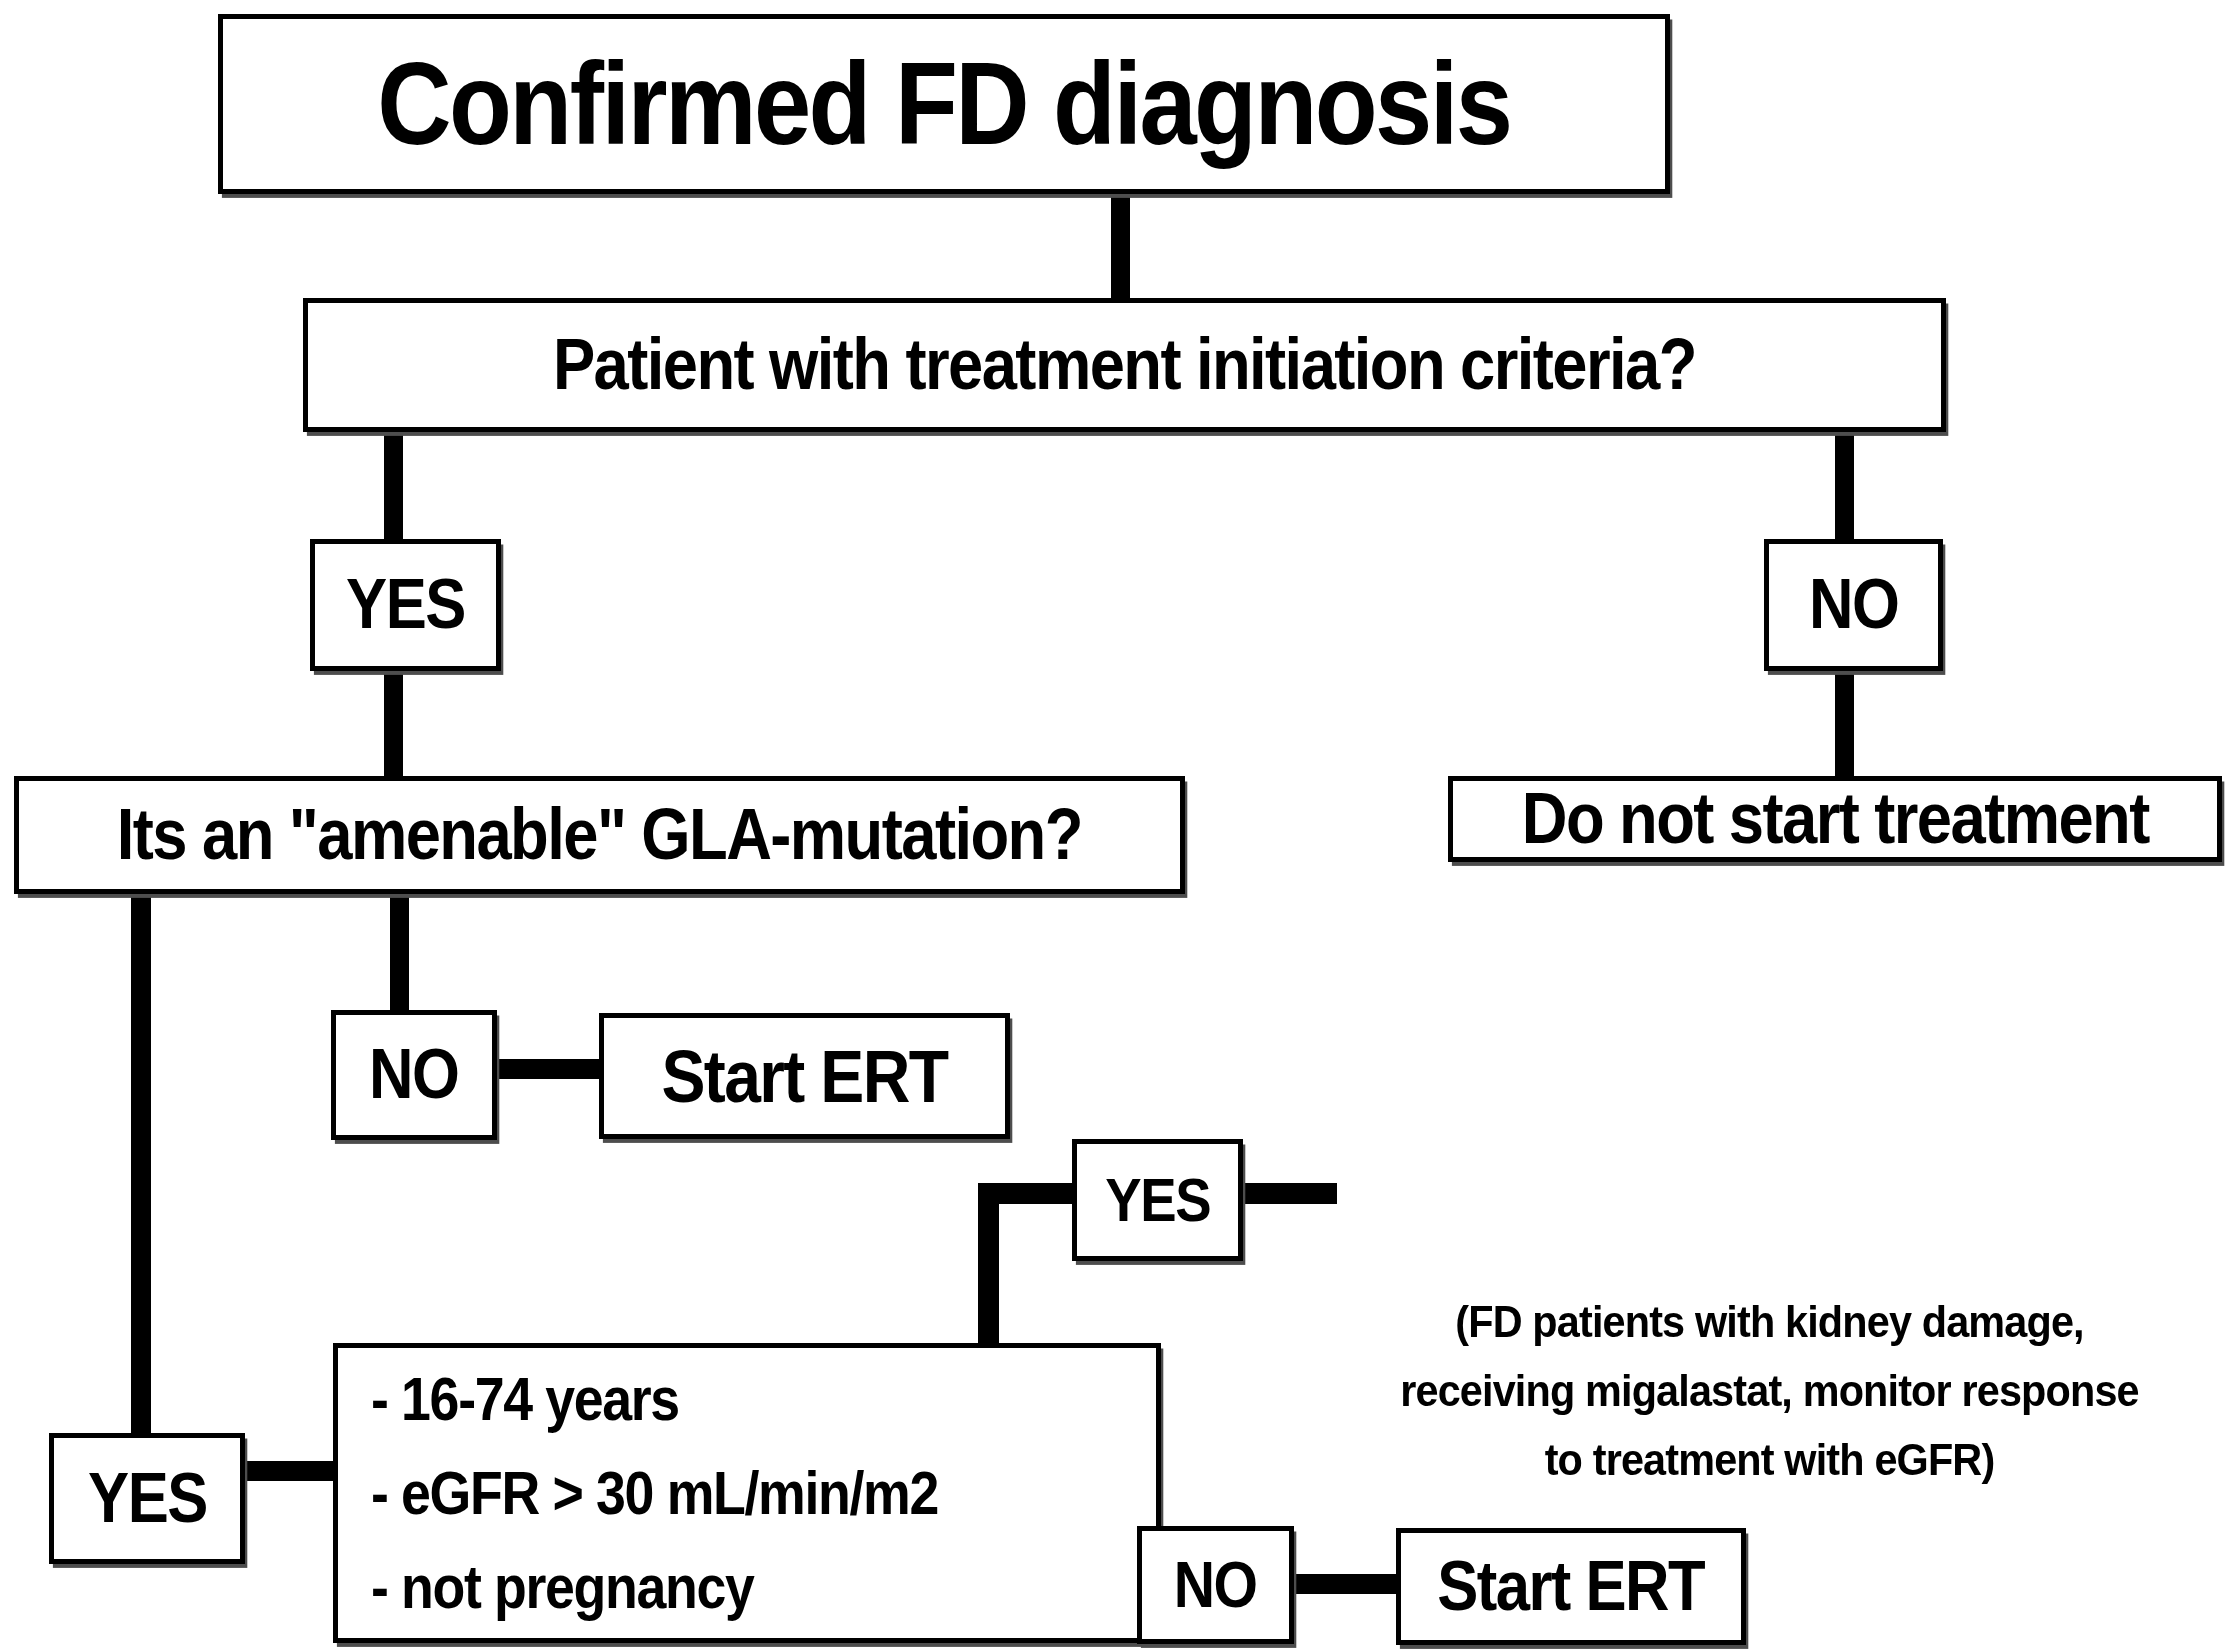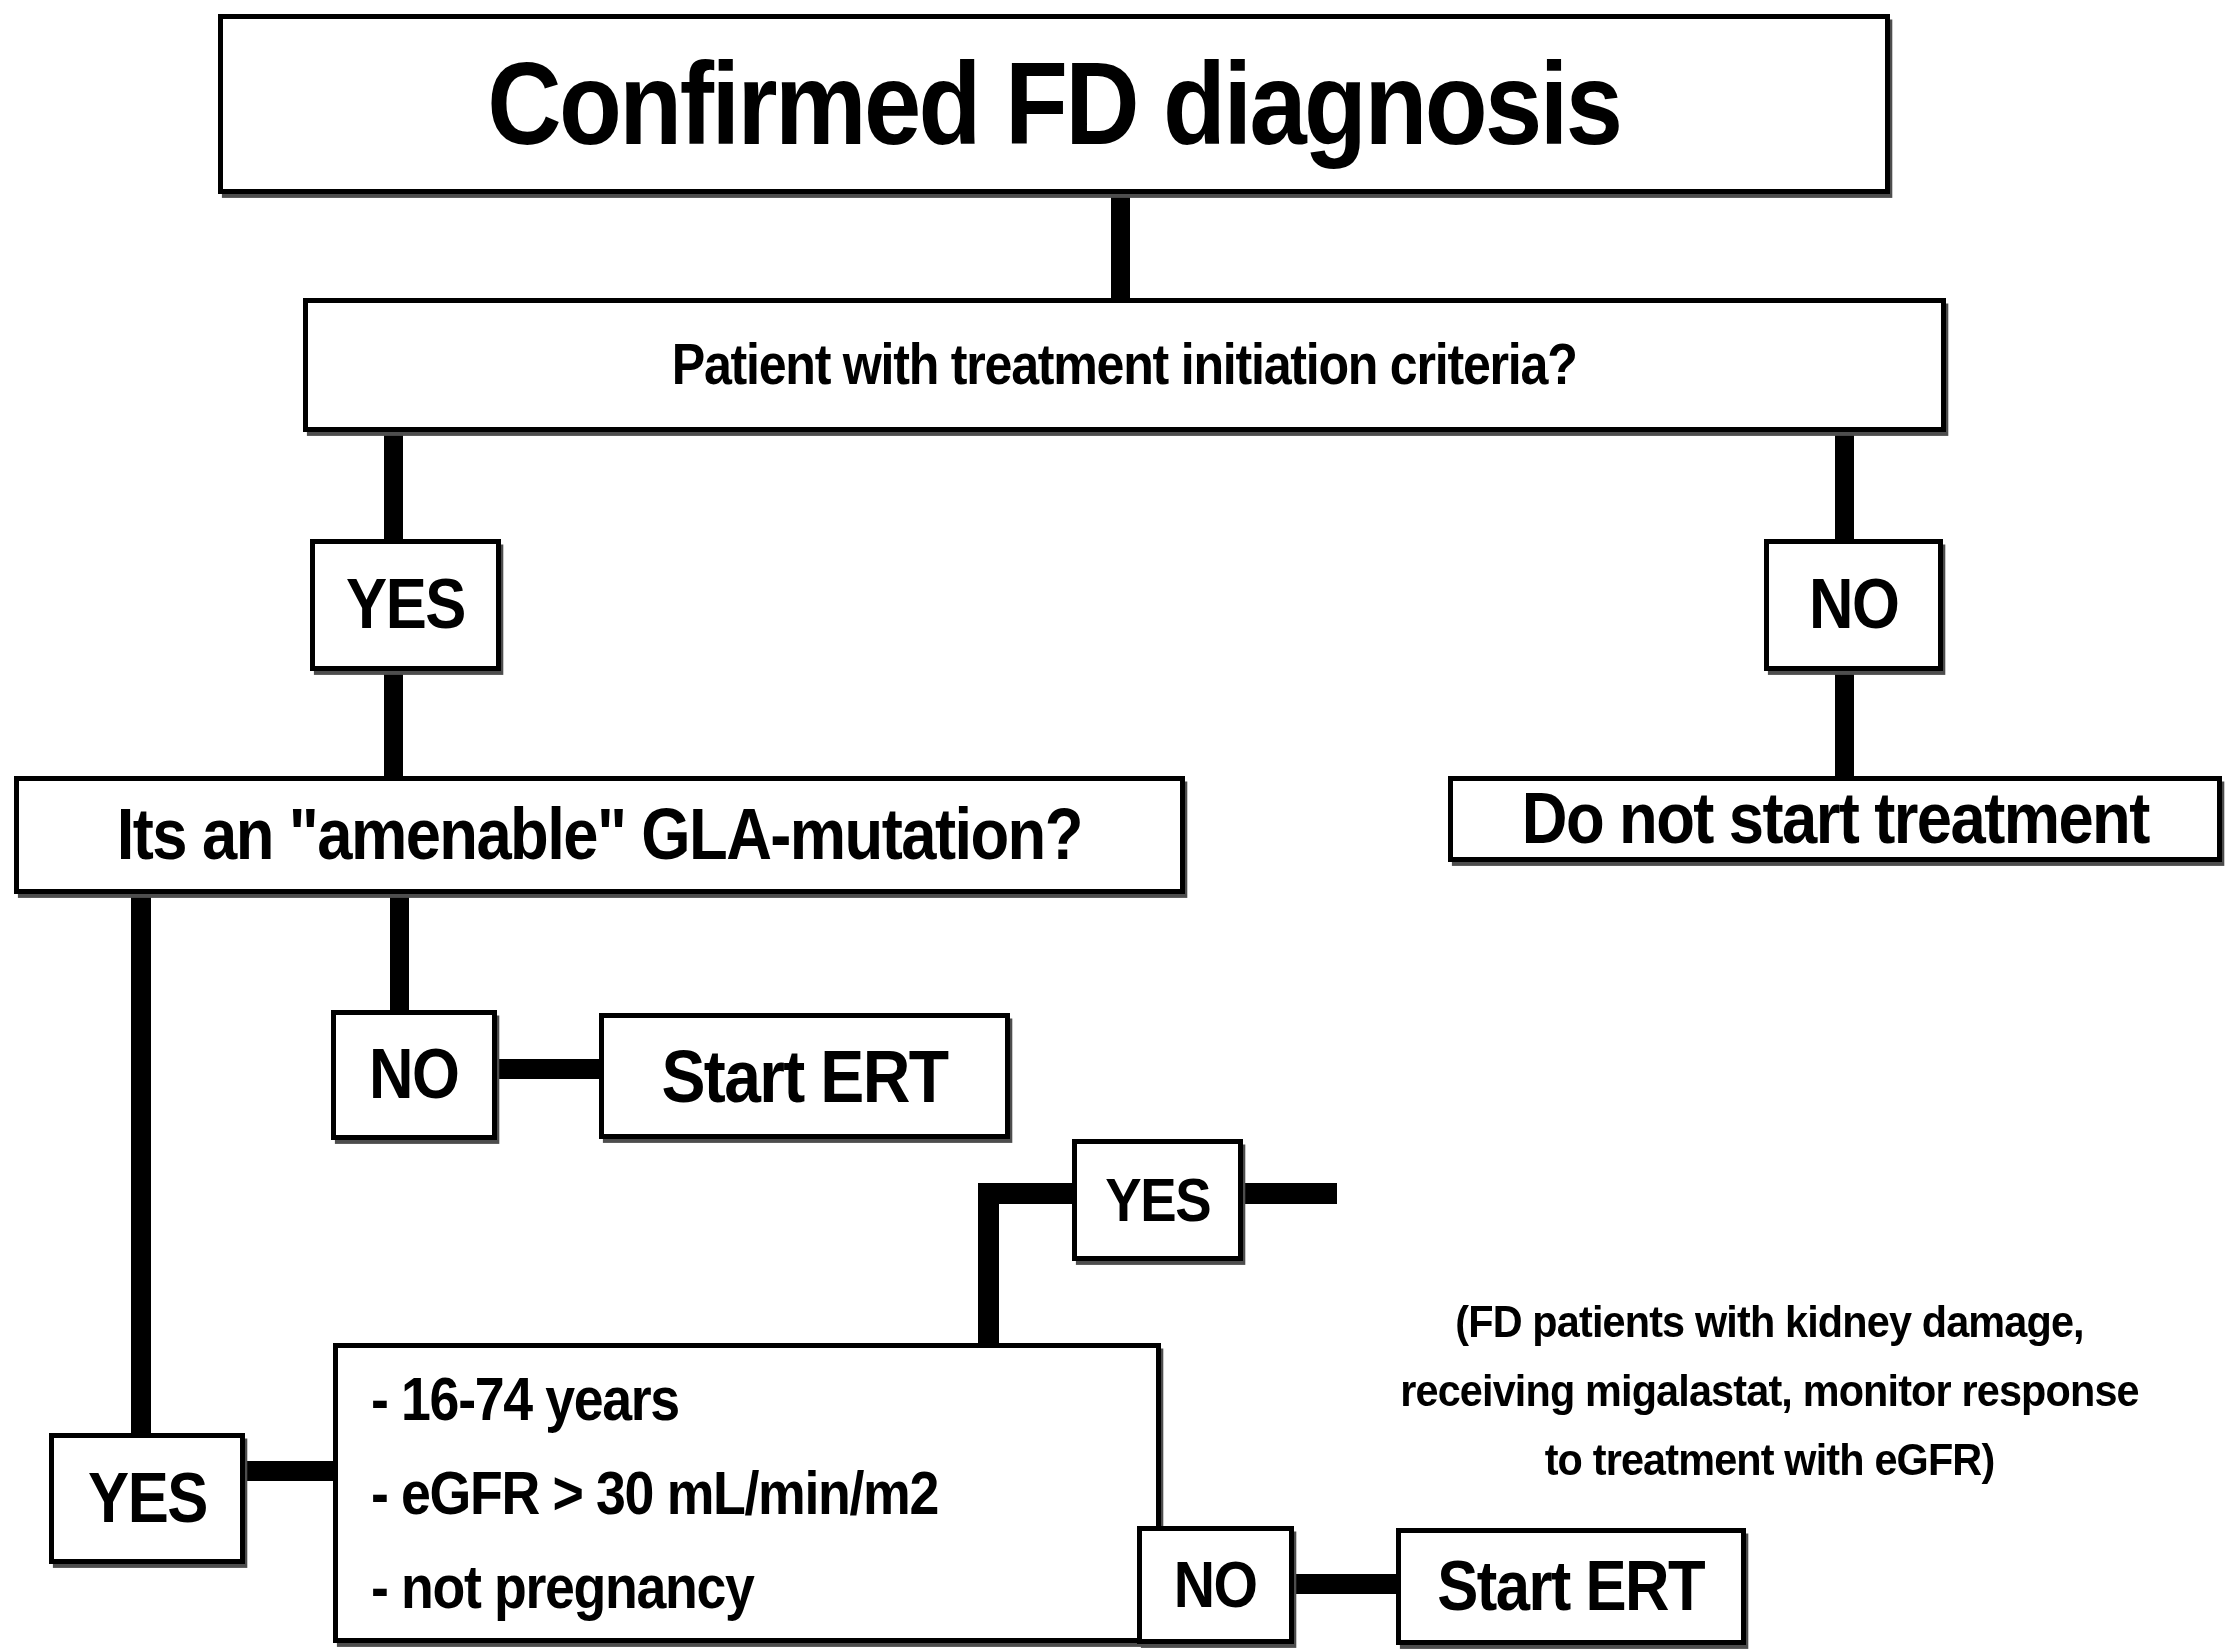--- a/index.html
+++ b/index.html
@@ -36,22 +36,22 @@
     letter-spacing: -0.025em;
     white-space: nowrap;
     line-height: 1.05;
   }
   
   .conn {
     position: absolute;
     background: #000000;
   }
   
-  #box-title       { left: 218px;  top: 14px;   width: 1672px; height: 180px; font-size: 117px; }
-  #box-question    { left: 303px;  top: 298px;  width: 1643px; height: 134px; font-size: 57px; }
+  #box-title       { left: 218px;  top: 14px;   width: 1452px; height: 180px; font-size: 117px; }
+  #box-question    { left: 303px;  top: 298px;  width: 1643px; height: 134px; font-size: 72px; }
   #box-yes1        { left: 310px;  top: 539px;  width: 191px;  height: 132px; font-size: 70px; }
   #box-no1         { left: 1764px; top: 539px;  width: 179px;  height: 132px; font-size: 70px; }
   #box-amenable    { left: 14px;   top: 776px;  width: 1171px; height: 118px; font-size: 72px; }
   #box-donotstart  { left: 1448px; top: 776px;  width: 774px;  height: 86px; font-size: 72px; }
   #box-no2         { left: 331px;  top: 1010px; width: 166px;  height: 130px; font-size: 70px; }
   #box-startert1   { left: 599px;  top: 1013px; width: 411px;  height: 126px; font-size: 75px; }
   #box-yes2        { left: 49px;   top: 1433px; width: 196px;  height: 131px; font-size: 70px; }
   #box-criteria    { left: 333px;  top: 1343px; width: 828px;  height: 300px; font-size: 61px;
                      justify-content: flex-start; text-align: left; }
   #box-yes3        { left: 1072px; top: 1139px; width: 171px;  height: 122px; font-size: 62px; }

